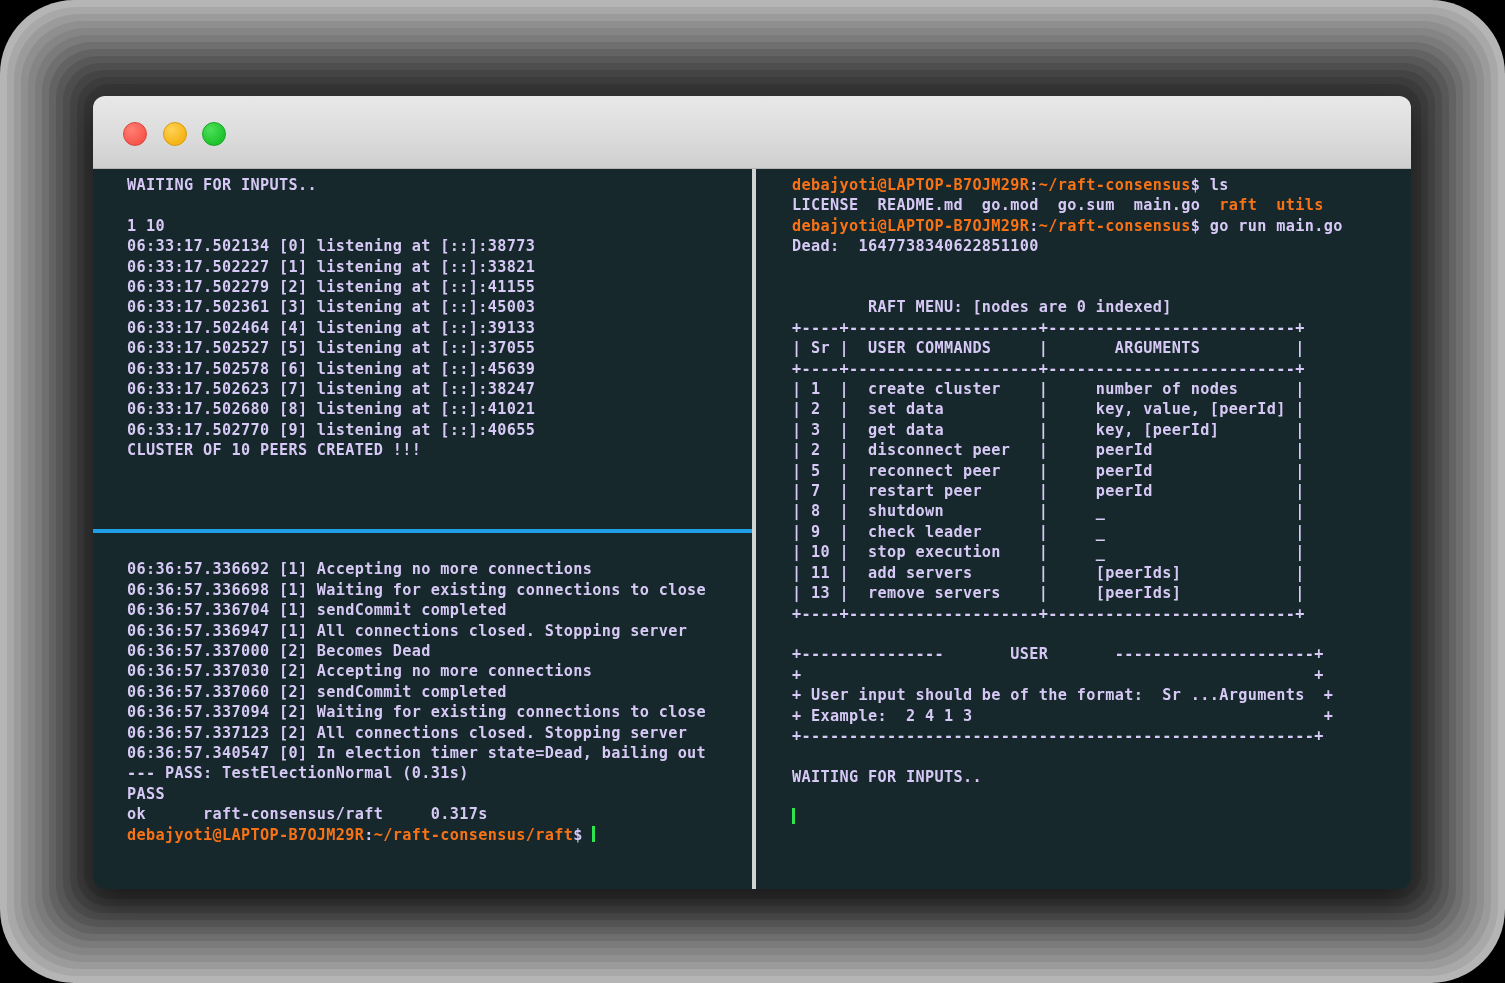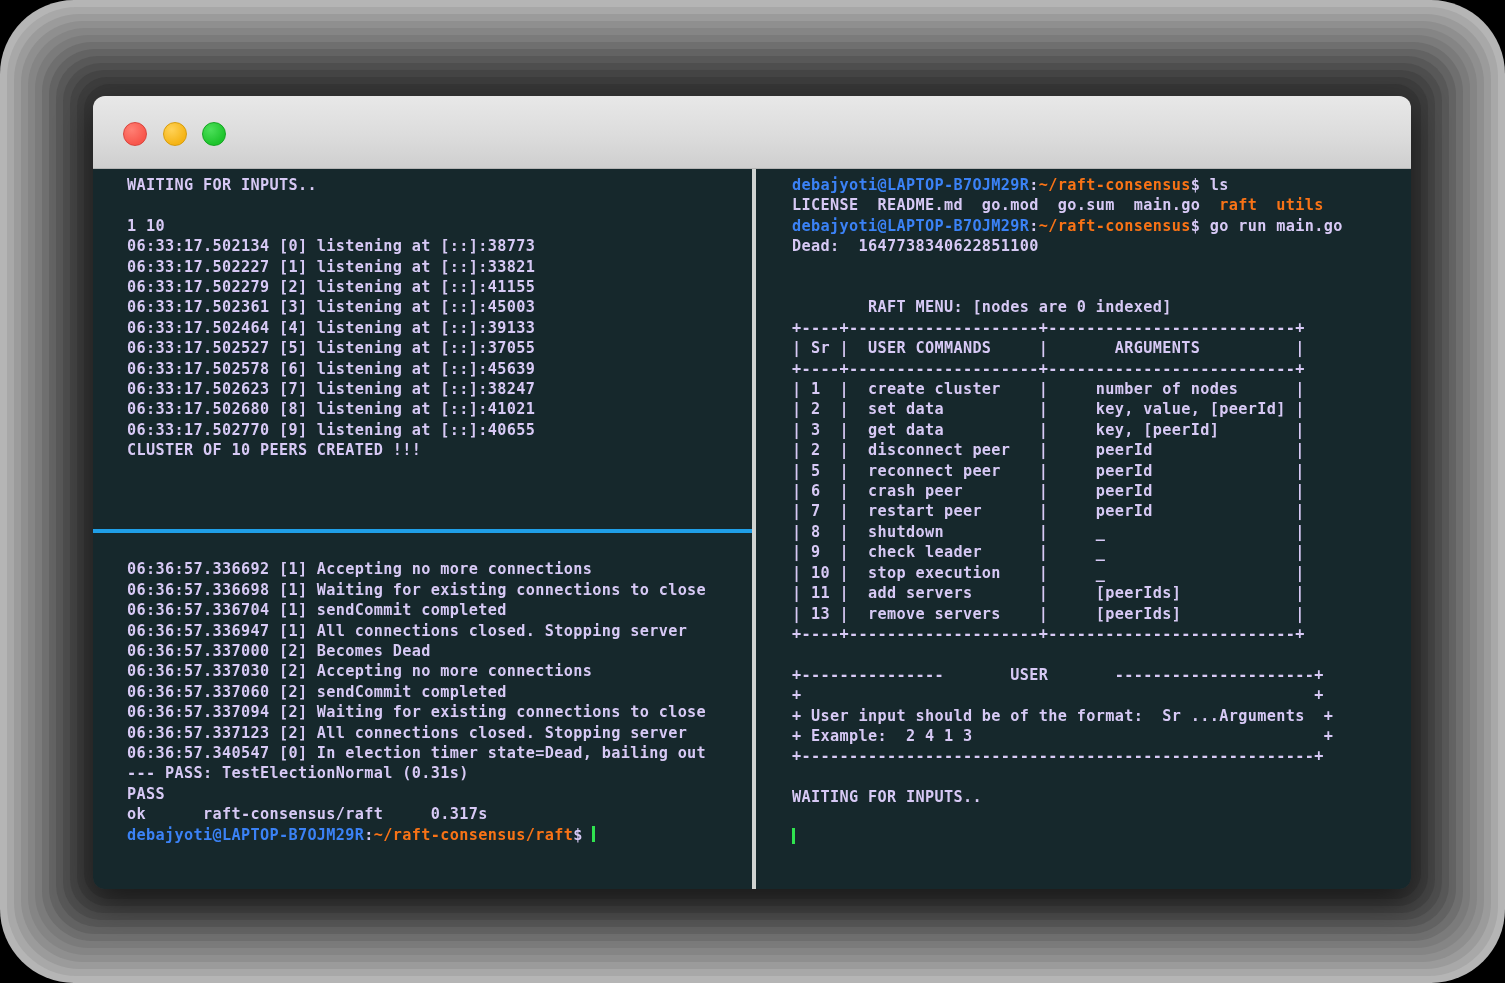--- a/index.html
+++ b/index.html
@@ -93,21 +93,21 @@
   pre.term {
     margin: 0;
     font-family: "DejaVu Sans Mono", monospace;
     font-size: 15.2px;
     line-height: 20.4px;
     letter-spacing: 0.35px;
     color: #d7c9f5;
     white-space: pre;
     font-weight: bold;
   }
-  .gr  { color: #3b82f6; }
+  .gr  { color: #f97316; }
   .cy  { color: #f97316; }
   .pu  { color: #d7c9f5; }
   .blank { display: block; height: 20.4px; }
 
   .cursor-bar {
     display: inline-block;
     width: 3px;
     height: 16px;
     background: #2fe34f;
     vertical-align: -2px;
@@ -207,21 +207,20 @@
         <pre class="term">        RAFT MENU: [nodes are 0 indexed]</pre>
 
         <pre class="term">+----+--------------------+--------------------------+</pre>
         <pre class="term">| Sr |  USER COMMANDS     |       ARGUMENTS          |</pre>
         <pre class="term">+----+--------------------+--------------------------+</pre>
         <pre class="term">| 1  |  create cluster    |     number of nodes      |</pre>
         <pre class="term">| 2  |  set data          |     key, value, [peerId] |</pre>
         <pre class="term">| 3  |  get data          |     key, [peerId]        |</pre>
         <pre class="term">| 2  |  disconnect peer   |     peerId               |</pre>
         <pre class="term">| 5  |  reconnect peer    |     peerId               |</pre>
-        <pre class="term">| 6  |  crash peer        |     peerId               |</pre>
         <pre class="term">| 7  |  restart peer      |     peerId               |</pre>
         <pre class="term">| 8  |  shutdown          |     _                    |</pre>
         <pre class="term">| 9  |  check leader      |     _                    |</pre>
         <pre class="term">| 10 |  stop execution    |     _                    |</pre>
         <pre class="term">| 11 |  add servers       |     [peerIds]            |</pre>
         <pre class="term">| 13 |  remove servers    |     [peerIds]            |</pre>
         <pre class="term">+----+--------------------+--------------------------+</pre>
 
         <span class="blank"></span>
 

